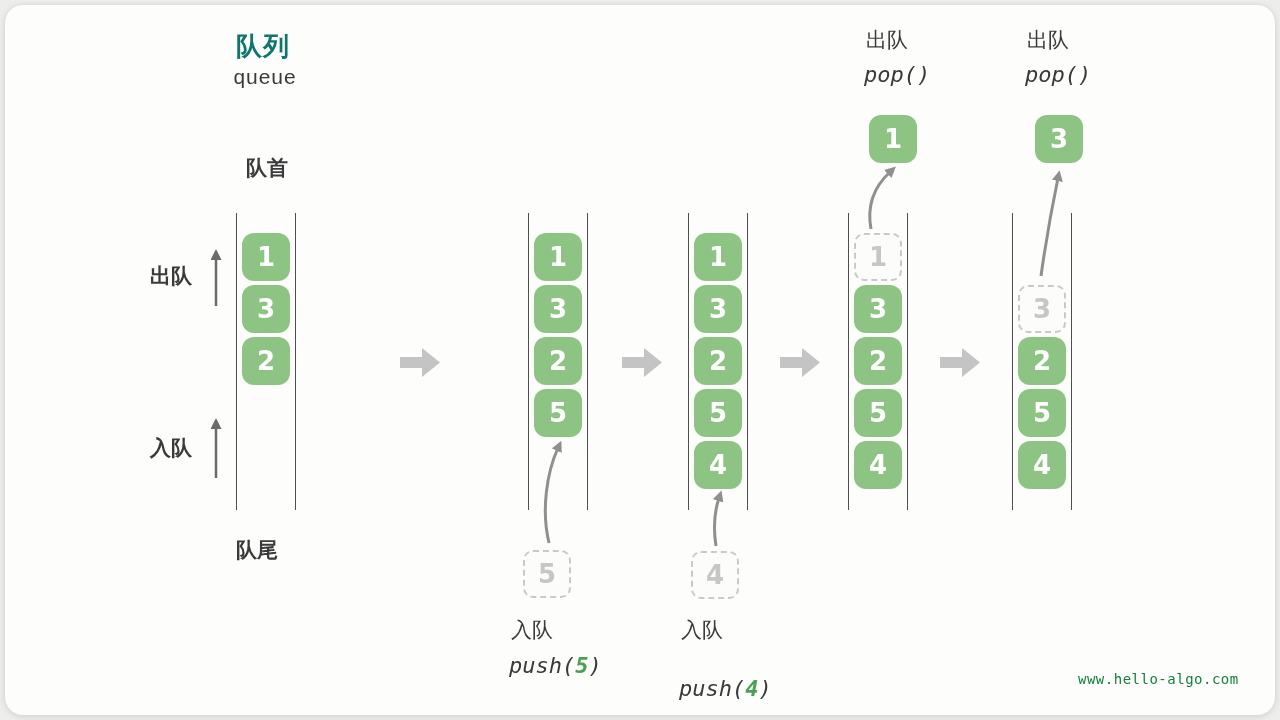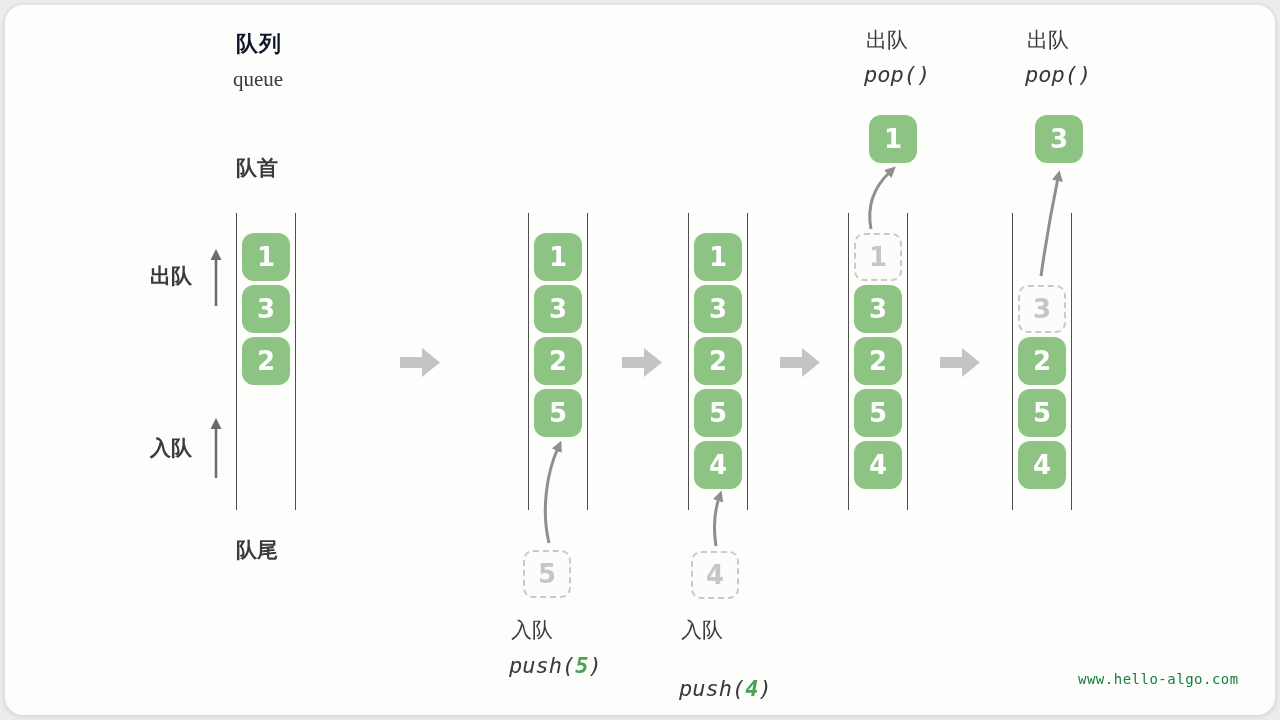--- a/index.html
+++ b/index.html
@@ -9,26 +9,26 @@
     overflow:hidden;
   }
   .stage{position:relative;width:1280px;height:720px;}
   .card{
     position:absolute;left:5px;top:5px;right:5px;bottom:5px;
     background:#fdfdfc;border-radius:18px;
     box-shadow:0 1px 6px rgba(0,0,0,0.14);
   }
   .abs{position:absolute;}
   .title-zh{
-    left:236px;top:29px;font-size:22px;font-weight:700;color:#0f172a;
+    left:236px;top:29px;font-size:26px;font-weight:700;color:#0f766e;
     letter-spacing:1px;
   }
   .title-en{
     left:233px;top:67px;font-size:21px;color:#3a3a3a;
-    font-family:Liberation Serif, serif;
+    font-family:Liberation Mono, monospace;
   }
   .side-label{
     font-size:21px;font-weight:700;color:#3a3a3a;
   }
   .op-zh{
     font-size:21px;font-weight:500;color:#3a3a3a;
   }
   .op-code{
     font-size:22px;color:#3a3a3a;
     font-family:"DejaVu Sans Mono","Liberation Mono",monospace;
@@ -96,21 +96,21 @@
       <polygon points="0,11 22,11 22,2 40,16.5 22,31 22,22 0,22" transform="translate(400,346)"></polygon>
       <polygon points="0,11 22,11 22,2 40,16.5 22,31 22,22 0,22" transform="translate(622,346)"></polygon>
       <polygon points="0,11 22,11 22,2 40,16.5 22,31 22,22 0,22" transform="translate(780,346)"></polygon>
       <polygon points="0,11 22,11 22,2 40,16.5 22,31 22,22 0,22" transform="translate(940,346)"></polygon>
     </g>
   </svg>
 
   <div class="abs title-zh">队列</div>
   <div class="abs title-en">queue</div>
 
-  <div class="abs side-label" style="left:236px;top:154px;width:62px;">队首</div>
+  <div class="abs side-label" style="left:236px;top:154px;width:62px;text-align:center;">队首</div>
   <div class="abs side-label" style="left:236px;top:536px;width:62px;text-align:left;">队尾</div>
   <div class="abs side-label" style="left:150px;top:262px;">出队</div>
   <div class="abs side-label" style="left:150px;top:434px;">入队</div>
 
   <div class="queue" style="left:236px;">
     <div class="cell s1">1</div>
     <div class="cell s2">3</div>
     <div class="cell s3">2</div>
   </div>
 

